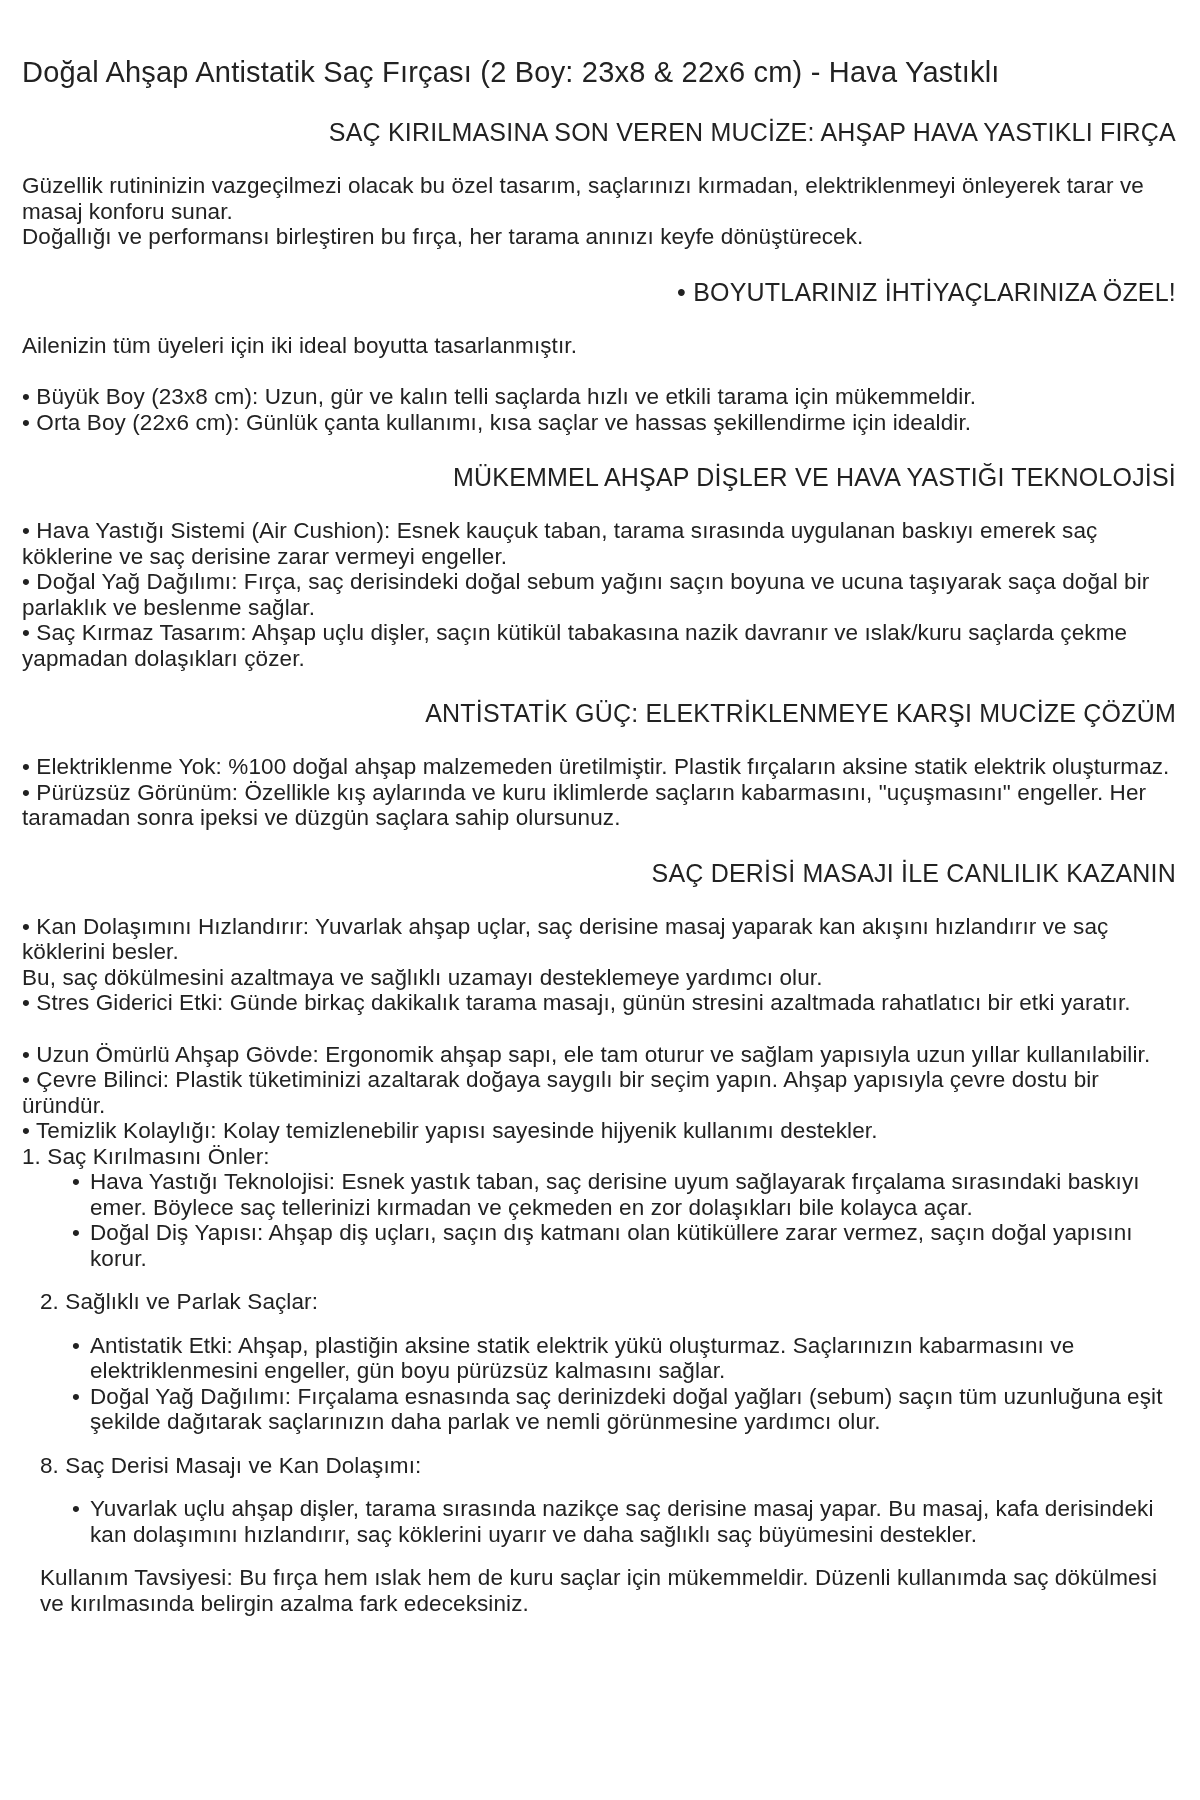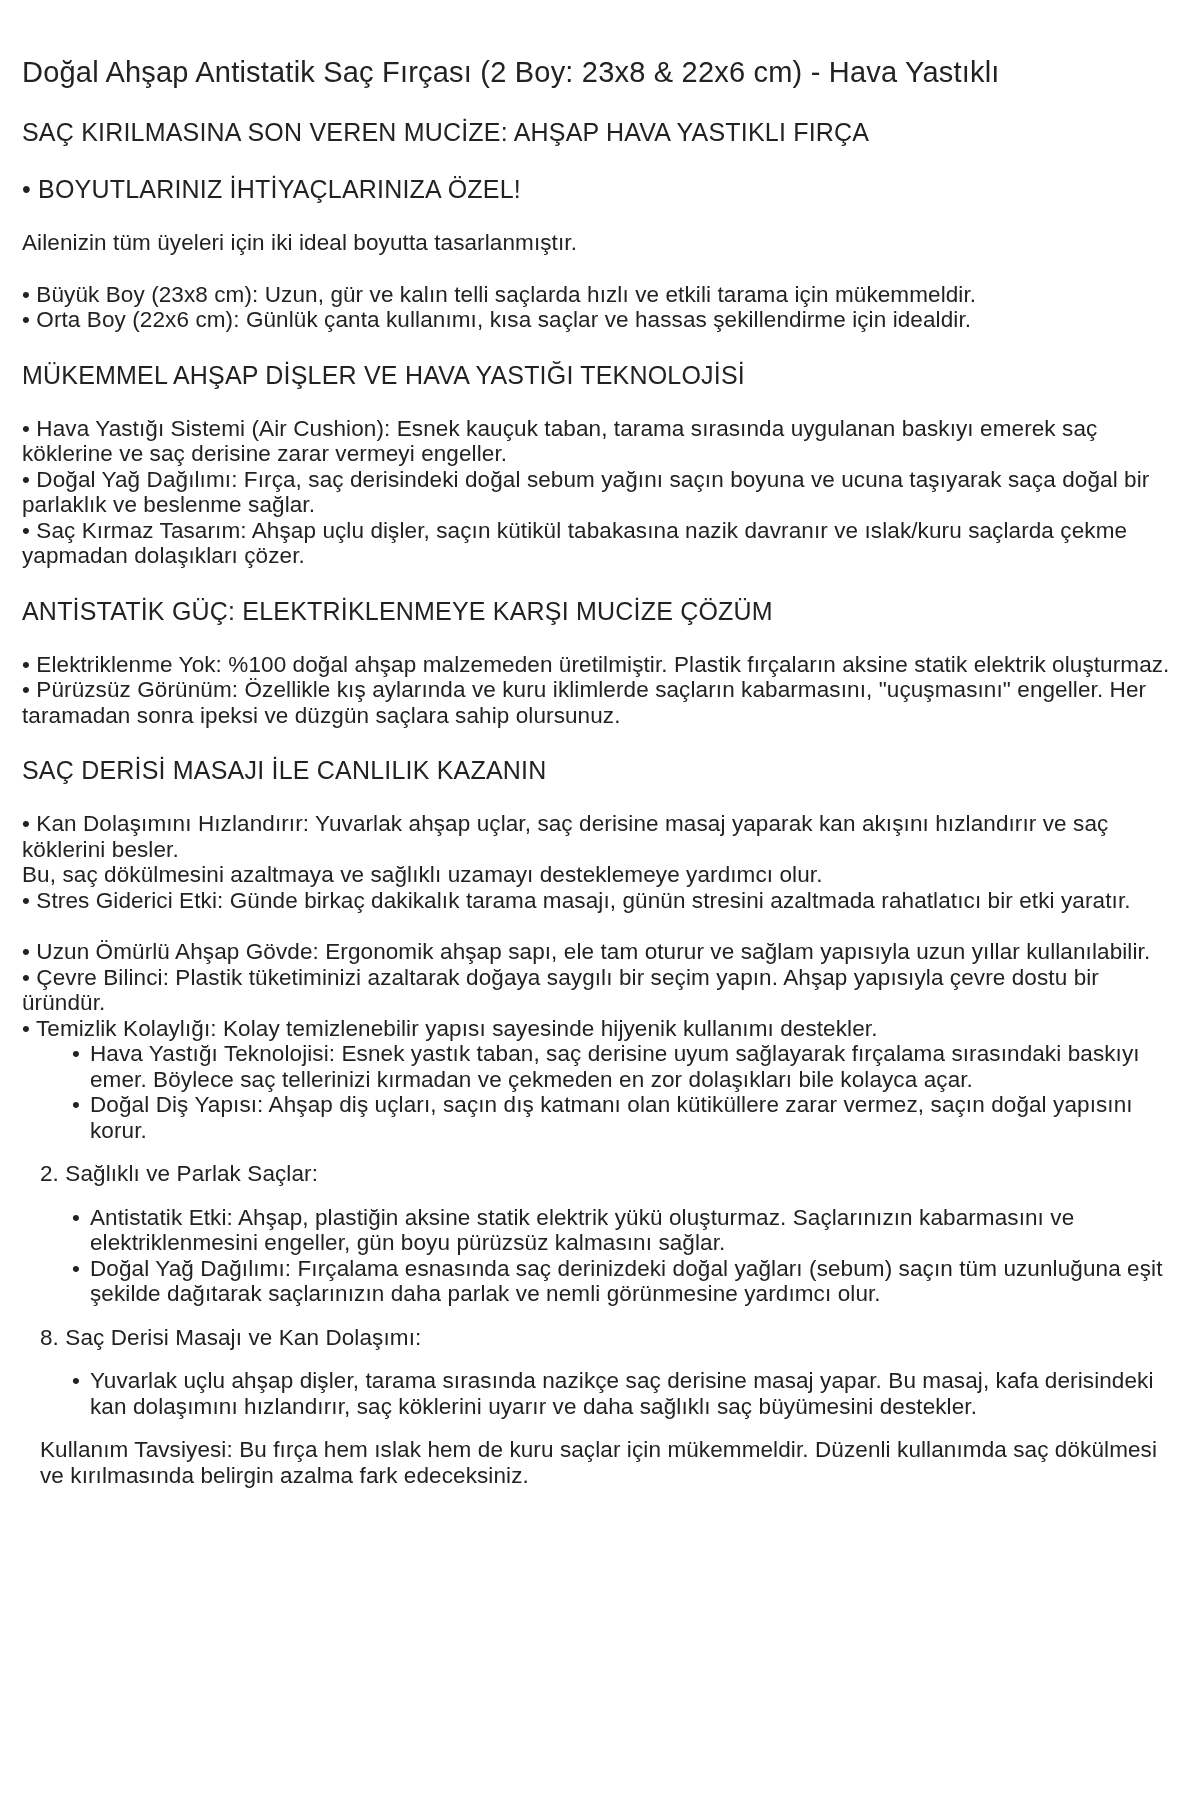--- a/index.html
+++ b/index.html
@@ -27,20 +27,21 @@
     line-height: 36px;
     margin: 0;
     letter-spacing: 0.2px;
   }
   h2.heading {
     font-size: 25px;
     font-weight: 400;
     line-height: 30px;
     margin: 27px 0 0 0;
     letter-spacing: 0.2px;
+    text-align: right;
   }
   p.paragraph {
     font-size: 22.5px;
     font-weight: 400;
     line-height: 25.5px;
     margin: 26px 0 0 0;
     letter-spacing: 0.1px;
   }
   p.paragraph.tight {
     margin: 18px;
@@ -66,20 +67,24 @@
     left: 50px;
     top: 0;
   }
 </style>
 </head>
 <body>
 
 <main class="doc">
     <h1 class="title">Doğal Ahşap Antistatik Saç Fırçası (2 Boy: 23x8 &amp; 22x6 cm) - Hava Yastıklı</h1>
     <h2 class="heading">SAÇ KIRILMASINA SON VEREN MUCİZE: AHŞAP HAVA YASTIKLI FIRÇA</h2>
+    <p class="paragraph">
+      <span class="seg">Güzellik rutininizin vazgeçilmezi olacak bu özel tasarım, saçlarınızı kırmadan, elektriklenmeyi önleyerek tarar ve masaj konforu sunar.</span>
+      <span class="seg">Doğallığı ve performansı birleştiren bu fırça, her tarama anınızı keyfe dönüştürecek.</span>
+    </p>
     <h2 class="heading">• BOYUTLARINIZ İHTİYAÇLARINIZA ÖZEL!</h2>
     <p class="paragraph">
       <span class="seg">Ailenizin tüm üyeleri için iki ideal boyutta tasarlanmıştır.</span>
     </p>
     <p class="paragraph">
       <span class="seg">• Büyük Boy (23x8 cm): Uzun, gür ve kalın telli saçlarda hızlı ve etkili tarama için mükemmeldir.</span>
       <span class="seg">• Orta Boy (22x6 cm): Günlük çanta kullanımı, kısa saçlar ve hassas şekillendirme için idealdir.</span>
     </p>
     <h2 class="heading">MÜKEMMEL AHŞAP DİŞLER VE HAVA YASTIĞI TEKNOLOJİSİ</h2>
     <p class="paragraph">
@@ -95,20 +100,21 @@
     <h2 class="heading">SAÇ DERİSİ MASAJI İLE CANLILIK KAZANIN</h2>
     <p class="paragraph">
       <span class="seg">• Kan Dolaşımını Hızlandırır: Yuvarlak ahşap uçlar, saç derisine masaj yaparak kan akışını hızlandırır ve saç köklerini besler.</span>
       <span class="seg">Bu, saç dökülmesini azaltmaya ve sağlıklı uzamayı desteklemeye yardımcı olur.</span>
       <span class="seg">• Stres Giderici Etki: Günde birkaç dakikalık tarama masajı, günün stresini azaltmada rahatlatıcı bir etki yaratır.</span>
     </p>
     <p class="paragraph">
       <span class="seg">• Uzun Ömürlü Ahşap Gövde: Ergonomik ahşap sapı, ele tam oturur ve sağlam yapısıyla uzun yıllar kullanılabilir.</span>
       <span class="seg">• Çevre Bilinci: Plastik tüketiminizi azaltarak doğaya saygılı bir seçim yapın. Ahşap yapısıyla çevre dostu bir üründür.</span>
       <span class="seg">• Temizlik Kolaylığı: Kolay temizlenebilir yapısı sayesinde hijyenik kullanımı destekler.</span>
+      <span class="seg">1. Saç Kırılmasını Önler:</span>
     </p>
     <ul class="bullets">
       <li><span class="marker">•</span><span class="li-text">Hava Yastığı Teknolojisi: Esnek yastık taban, saç derisine uyum sağlayarak fırçalama sırasındaki baskıyı emer. Böylece saç tellerinizi kırmadan ve çekmeden en zor dolaşıkları bile kolayca açar.</span></li>
       <li><span class="marker">•</span><span class="li-text">Doğal Diş Yapısı: Ahşap diş uçları, saçın dış katmanı olan kütiküllere zarar vermez, saçın doğal yapısını korur.</span></li>
     </ul>
     <p class="paragraph tight">
       <span class="seg">2. Sağlıklı ve Parlak Saçlar:</span>
     </p>
     <ul class="bullets">
       <li><span class="marker">•</span><span class="li-text">Antistatik Etki: Ahşap, plastiğin aksine statik elektrik yükü oluşturmaz. Saçlarınızın kabarmasını ve elektriklenmesini engeller, gün boyu pürüzsüz kalmasını sağlar.</span></li>

